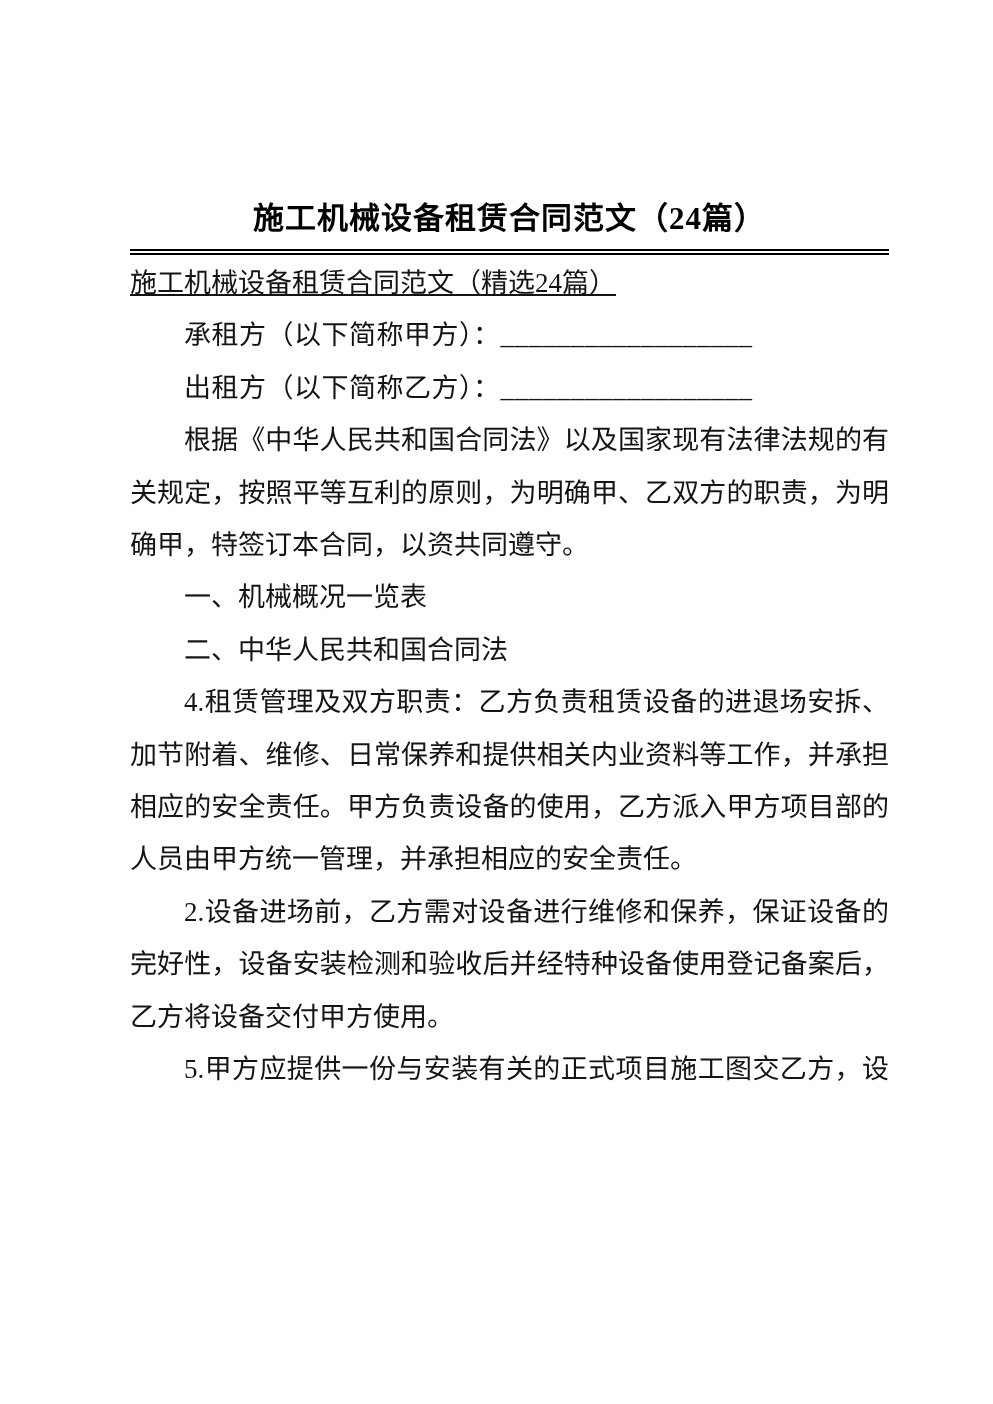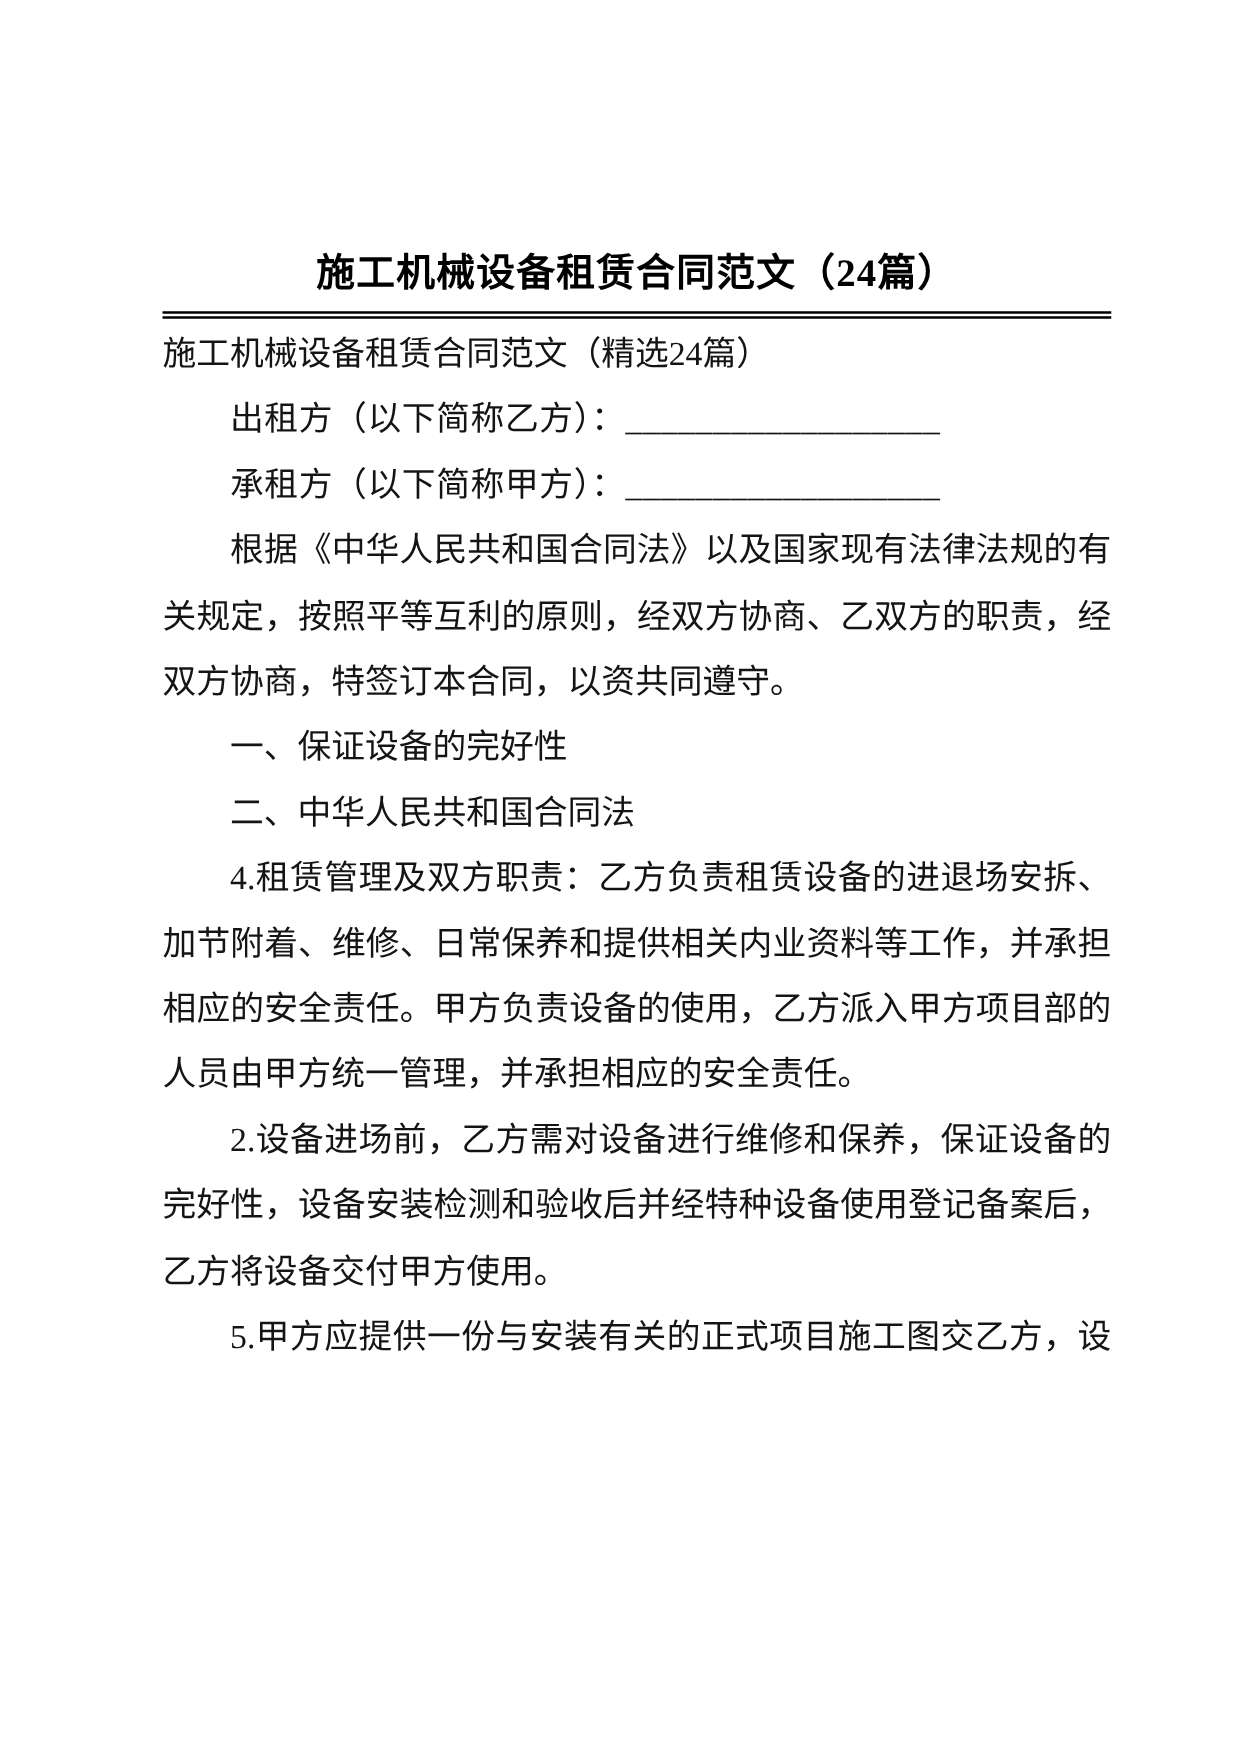--- a/index.html
+++ b/index.html
@@ -39,40 +39,41 @@
     margin: 0;
     font-size: 27px;
     line-height: 52.4px;
     text-align: justify;
     text-justify: inter-ideograph;
     word-break: break-all;
     text-indent: 2em;
   }
   .doc-body p.no-indent {
     text-indent: 0;
+    text-decoration: underline;
   }
   .blank-line {
     letter-spacing: 0.5px;
   }
 </style>
 </head>
 <body>
 
 <div class="page">
 
   <div class="doc-header">
     <h1 class="doc-title">施工机械设备租赁合同范文（24篇）</h1>
 
   </div>
 
   <div class="doc-body">
     <p class="no-indent">施工机械设备租赁合同范文（精选24篇）</p>
+    <p class="blank-line">承租方（以下简称甲方）：__________________</p>
     <p class="blank-line">出租方（以下简称乙方）：__________________</p>
-    <p class="blank-line">承租方（以下简称甲方）：__________________</p>
-    <p>根据《中华人民共和国合同法》以及国家现有法律法规的有关规定，按照平等互利的原则，经双方协商、乙双方的职责，经双方协商，特签订本合同，以资共同遵守。</p>
-    <p>一、保证设备的完好性</p>
+    <p>根据《中华人民共和国合同法》以及国家现有法律法规的有关规定，按照平等互利的原则，为明确甲、乙双方的职责，为明确甲，特签订本合同，以资共同遵守。</p>
+    <p>一、机械概况一览表</p>
     <p>二、中华人民共和国合同法</p>
     <p>4.租赁管理及双方职责：乙方负责租赁设备的进退场安拆、加节附着、维修、日常保养和提供相关内业资料等工作，并承担相应的安全责任。甲方负责设备的使用，乙方派入甲方项目部的人员由甲方统一管理，并承担相应的安全责任。</p>
     <p>2.设备进场前，乙方需对设备进行维修和保养，保证设备的完好性，设备安装检测和验收后并经特种设备使用登记备案后，乙方将设备交付甲方使用。</p>
     <p>5.甲方应提供一份与安装有关的正式项目施工图交乙方，设备的安装位置与安装（拆卸）方案有关问题应由甲、乙双方共同研究确定，并及时做好记要。</p>
   </div>
 
 </div>
 
 </body></html>

